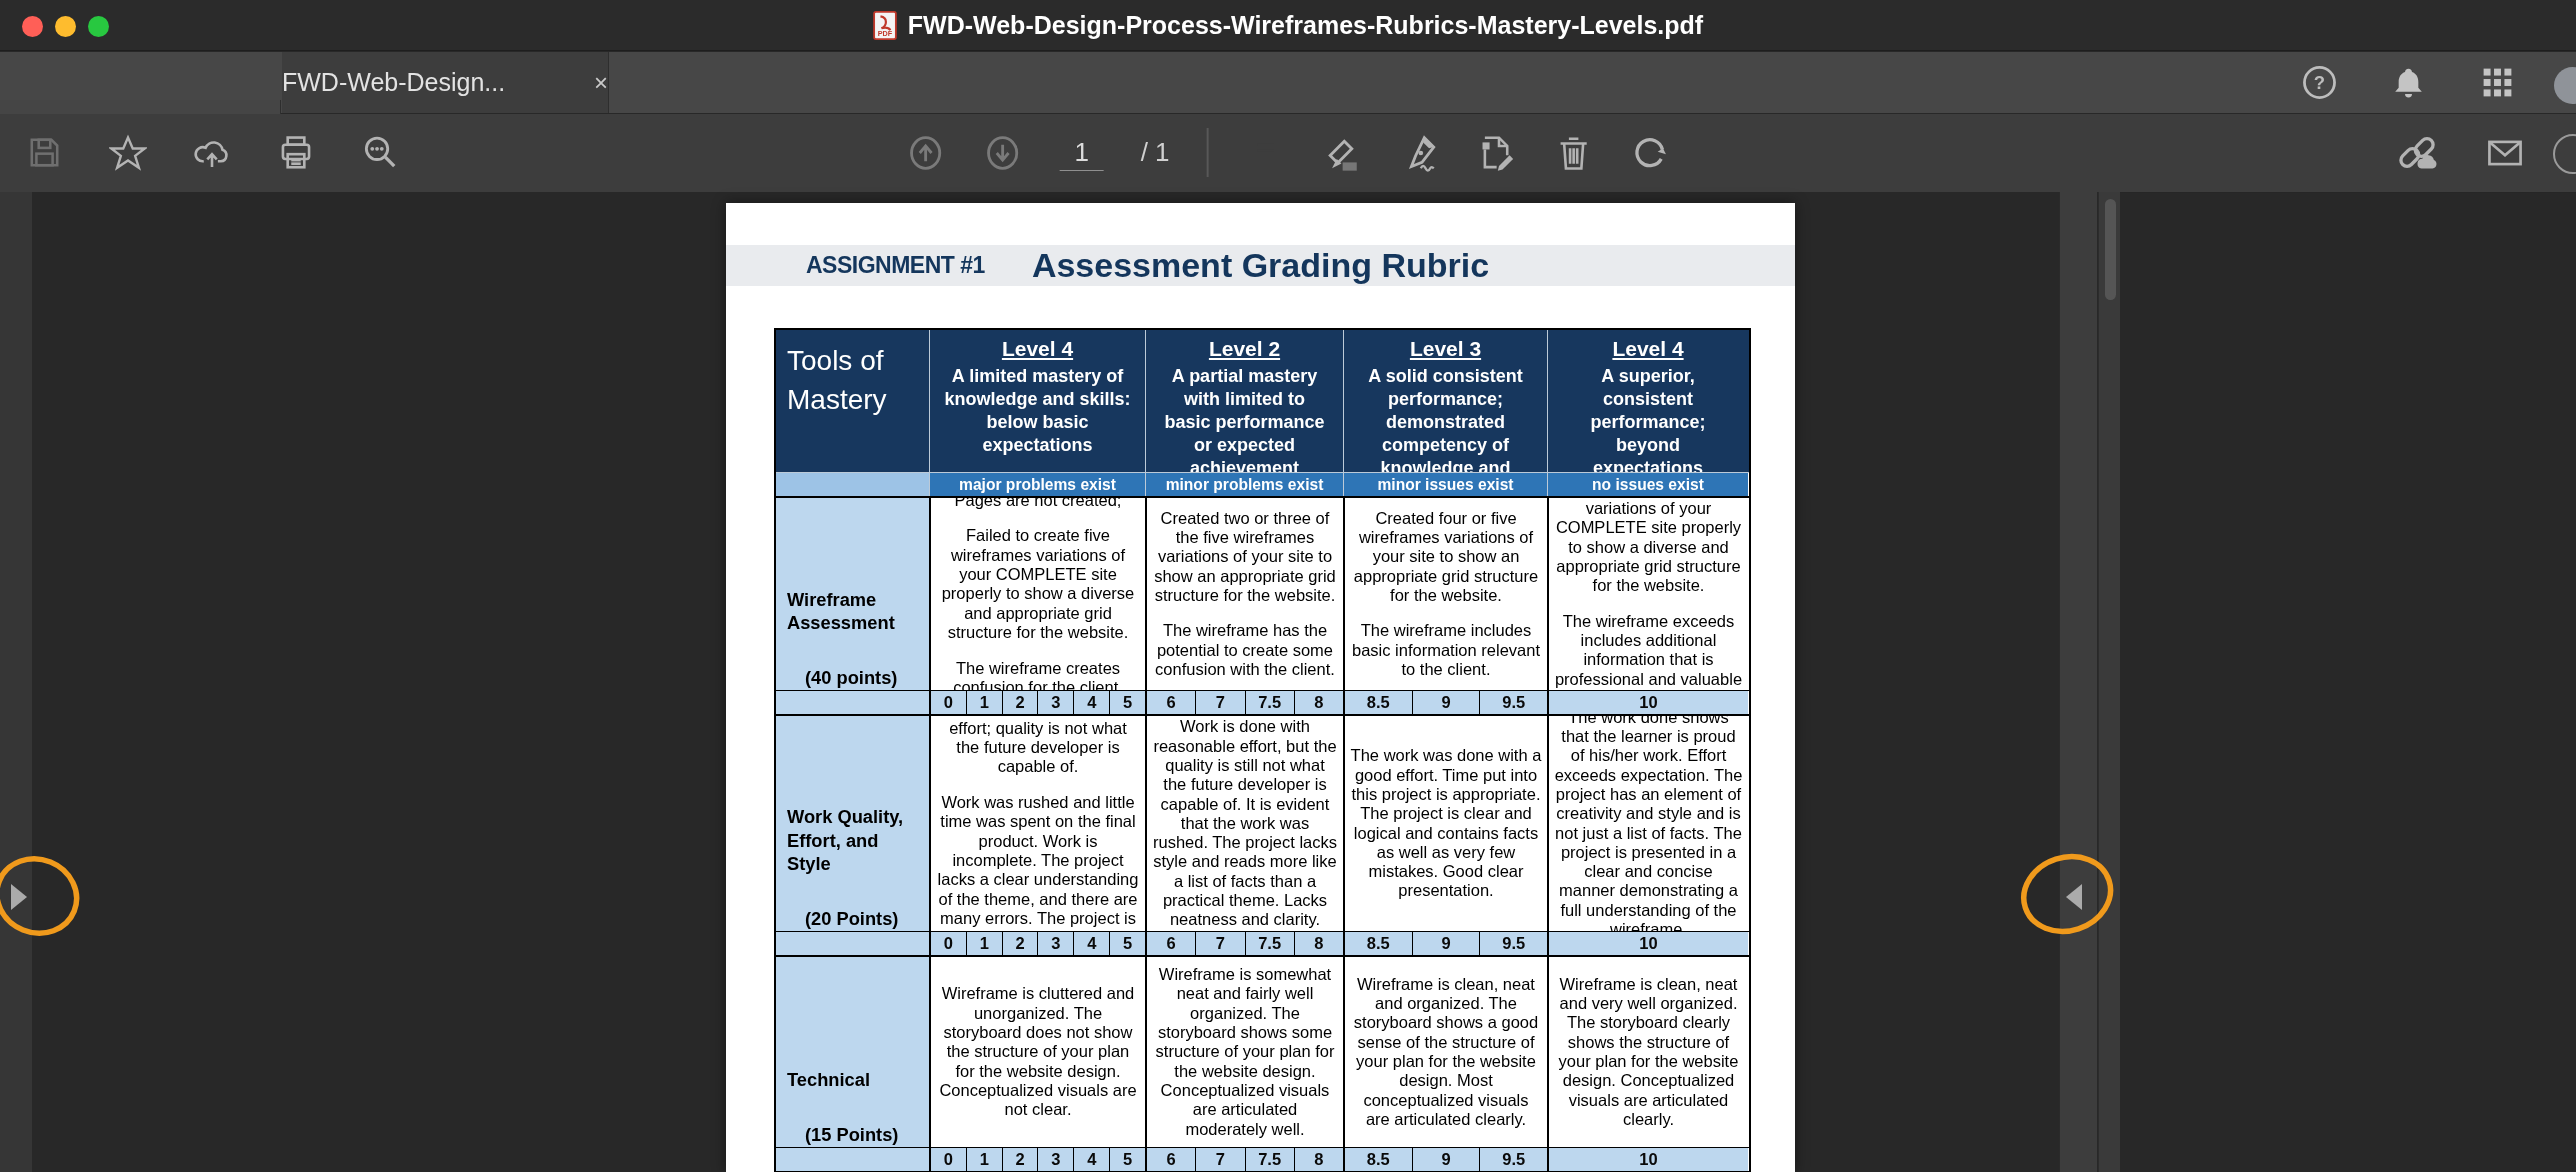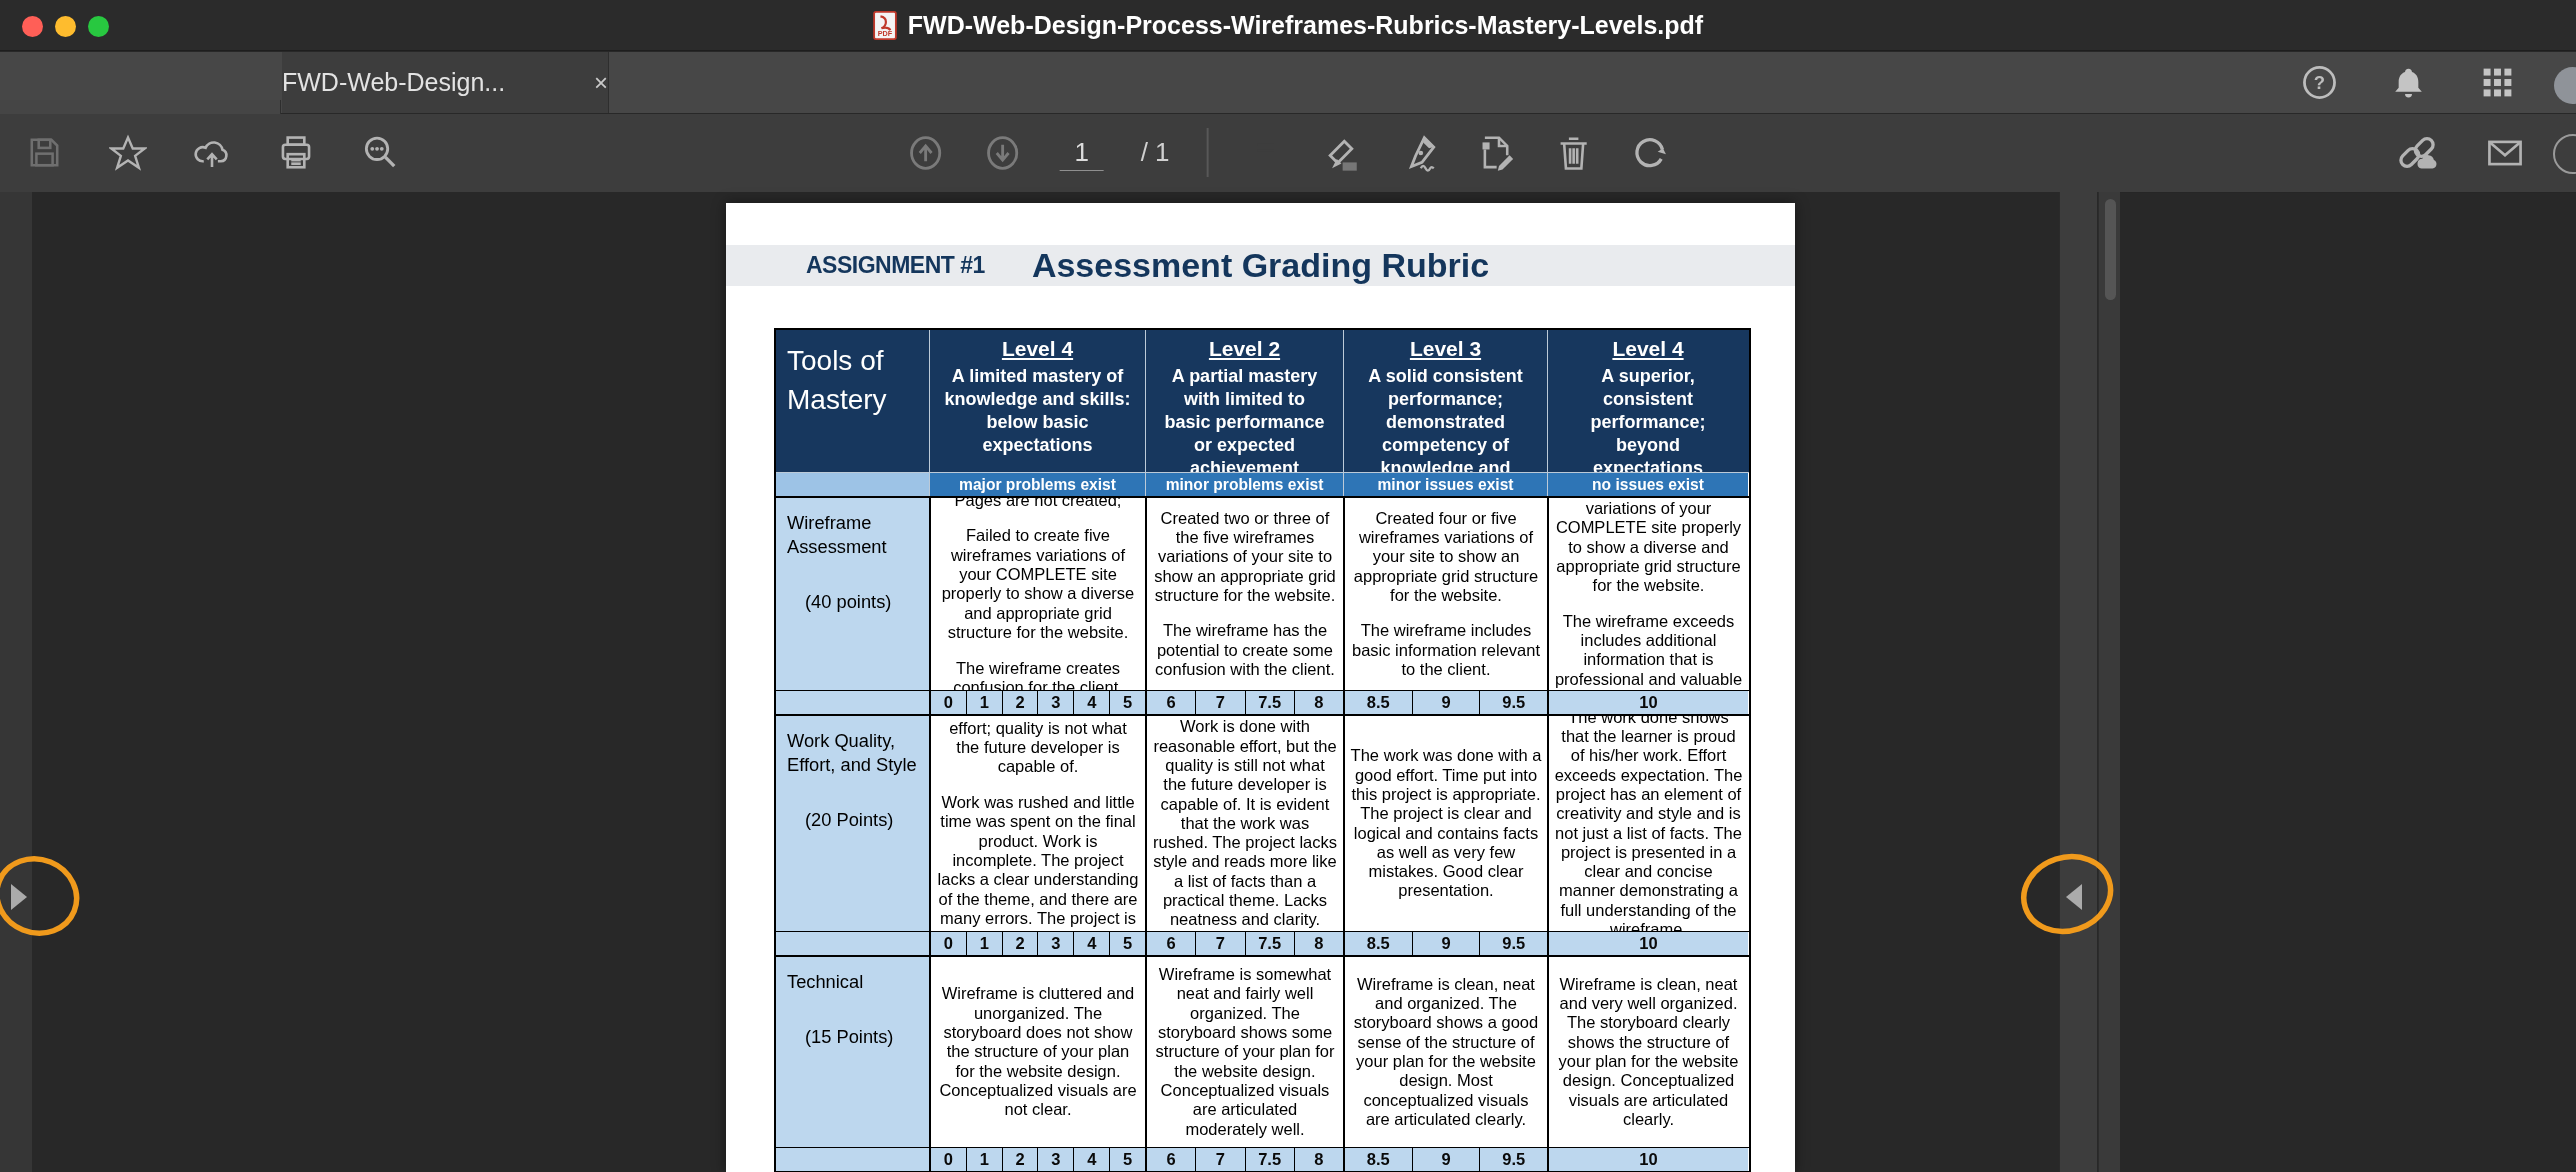--- a/index.html
+++ b/index.html
@@ -91,22 +91,22 @@
 
   .qual-row { height:24px; border-top:1.8px solid #bccad8; }
   .qual-row > div { border-left:1.8px solid #bccad8; height:100%;
                     display:flex; align-items:center; justify-content:center; }
   .qual-row > div:first-child { border-left:none; background:var(--cornerblue); }
   .qualcell { background:var(--qualblue); color:#fff; font-size:15.6px; font-weight:bold; }
 
   .body-row { border-top:2.7px solid #000; }
   .body-row > div { border-left:2.7px solid #000; }
   .body-row > div:first-child { border-left:none; background:var(--ltblue); }
-  .labelcell { padding:13px 9.2px 0 11px; font-weight:normal; font-size:18.3px; line-height:1.3; color:#000;
-               display:flex; flex-direction:column; justify-content:flex-start; }
+  .labelcell { padding:13px 9.2px 0 11px; font-weight:bold; font-size:18.3px; line-height:1.3; color:#000;
+               display:flex; flex-direction:column; justify-content:flex-end; }
   .labelcell .pts { margin-top:31px;margin-left:18px; }
   .contcell { background:#fff; display:flex; flex-direction:column; justify-content:center;
               text-align:center; font-size:16.5px; line-height:1.17; color:#000; padding:1.8px 5.5px; }
   .contcell p { margin:8.2px 0; }
   .row-h0 { height:194px; } .row-h1 { height:217px; } .row-h2 { height:192px; } .row-stub { height:18.3px; }
 
   .score-row { height:24px; border-top:1.8px solid #000; }
   .score-row > div { border-left:2.7px solid #000; height:100%; }
   .score-row > div:first-child { border-left:none; background:var(--ltblue); }
   .scoregroup { display:flex; }

